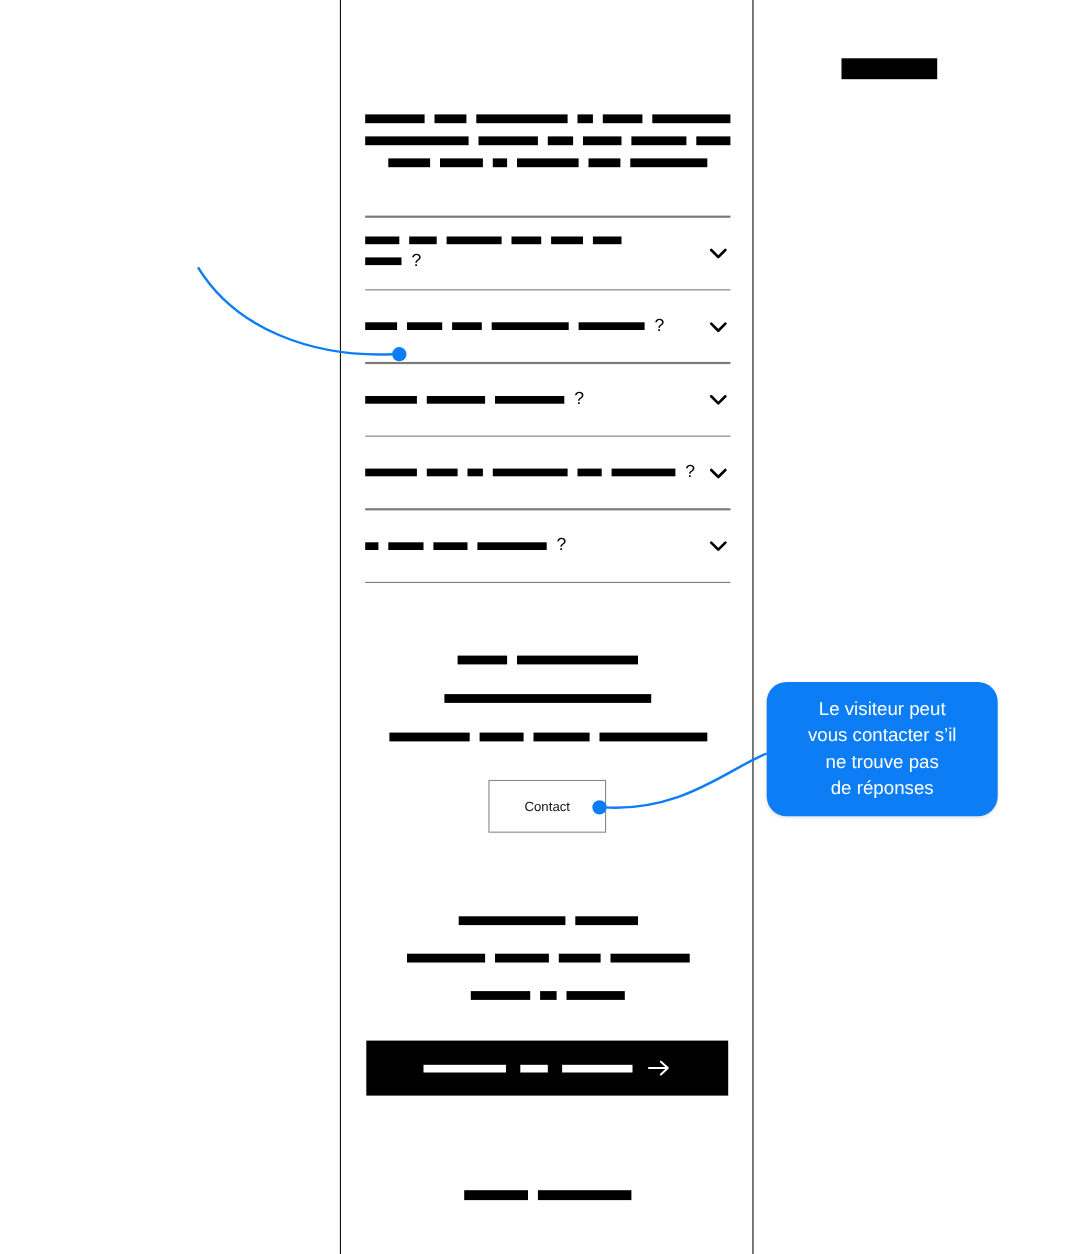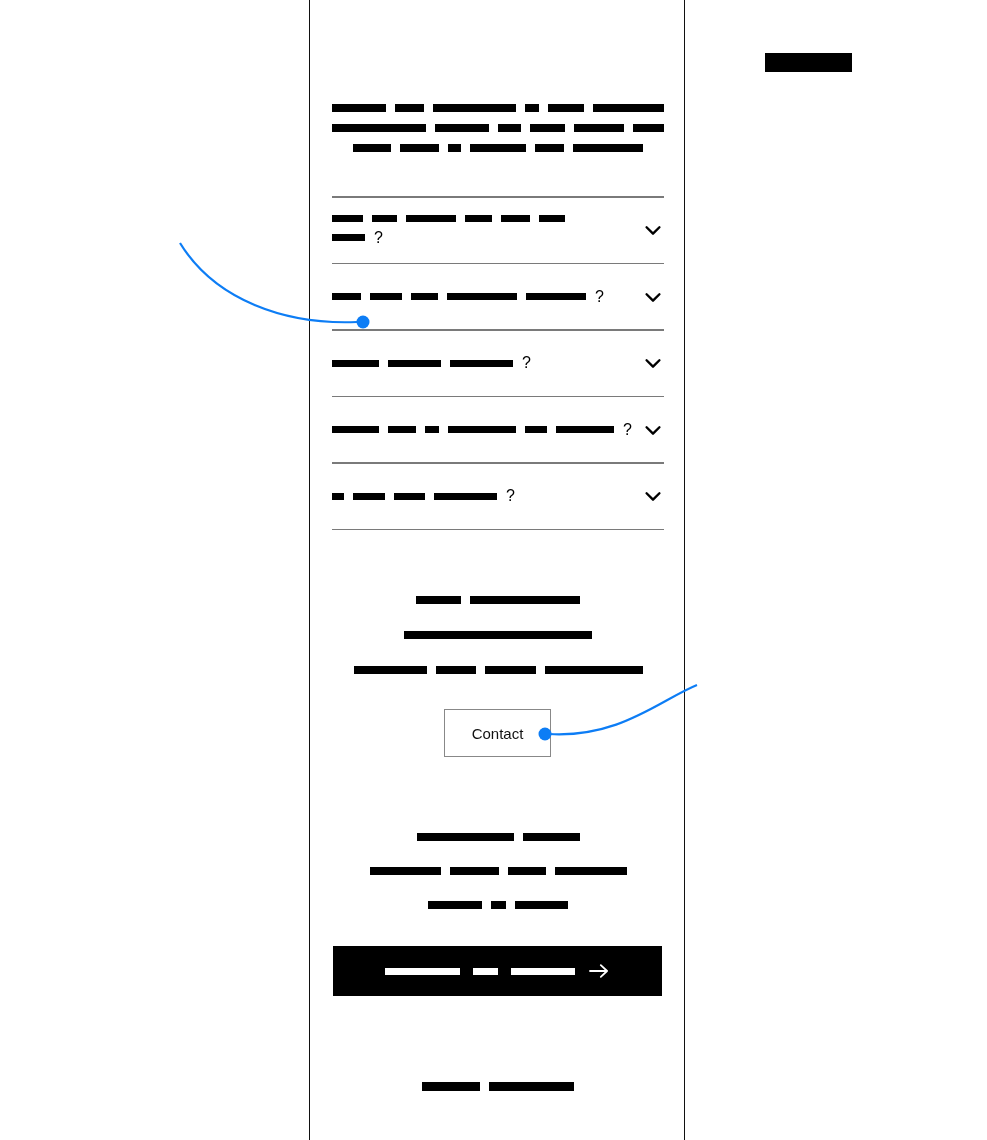--- a/index.html
+++ b/index.html
@@ -122,21 +122,21 @@
     position: absolute;
     left: 444px;
     top: 709px;
     width: 107px;
     height: 48px;
     border: 1.5px solid #888888;
     background: #ffffff;
     display: flex;
     align-items: center;
     justify-content: center;
-    font-size: 15px;
+    font-size: 12px;
     color: #111111;
     font-family: "Liberation Sans", sans-serif;
   }
 
   
   #cta-block {
     position: absolute;
     top: 833px;
   }
   #cta-block .bar-row { margin-bottom: 26px; }
@@ -385,14 +385,18 @@
     </div>
 
   <svg id="connectors" viewBox="0 0 987 1140" xmlns="http://www.w3.org/2000/svg">
     <path d="M 180 243 C 215 300 285 325 357 322" fill="none" stroke="#0d7df5" stroke-width="2.2"></path>
     <circle cx="363" cy="322" r="6.5" fill="#0d7df5"></circle>
     <path d="M 697 685 C 660 700 620 738 549 734" fill="none" stroke="#0d7df5" stroke-width="2.2"></path>
     <circle cx="545" cy="734" r="6.5" fill="#0d7df5"></circle>
   </svg>
 
 
+  <div class="callout" id="callout-contact">Le visiteur peut
+vous contacter s’il
+ne trouve pas
+de réponses</div>
 
 </div>
 
 </body></html>

